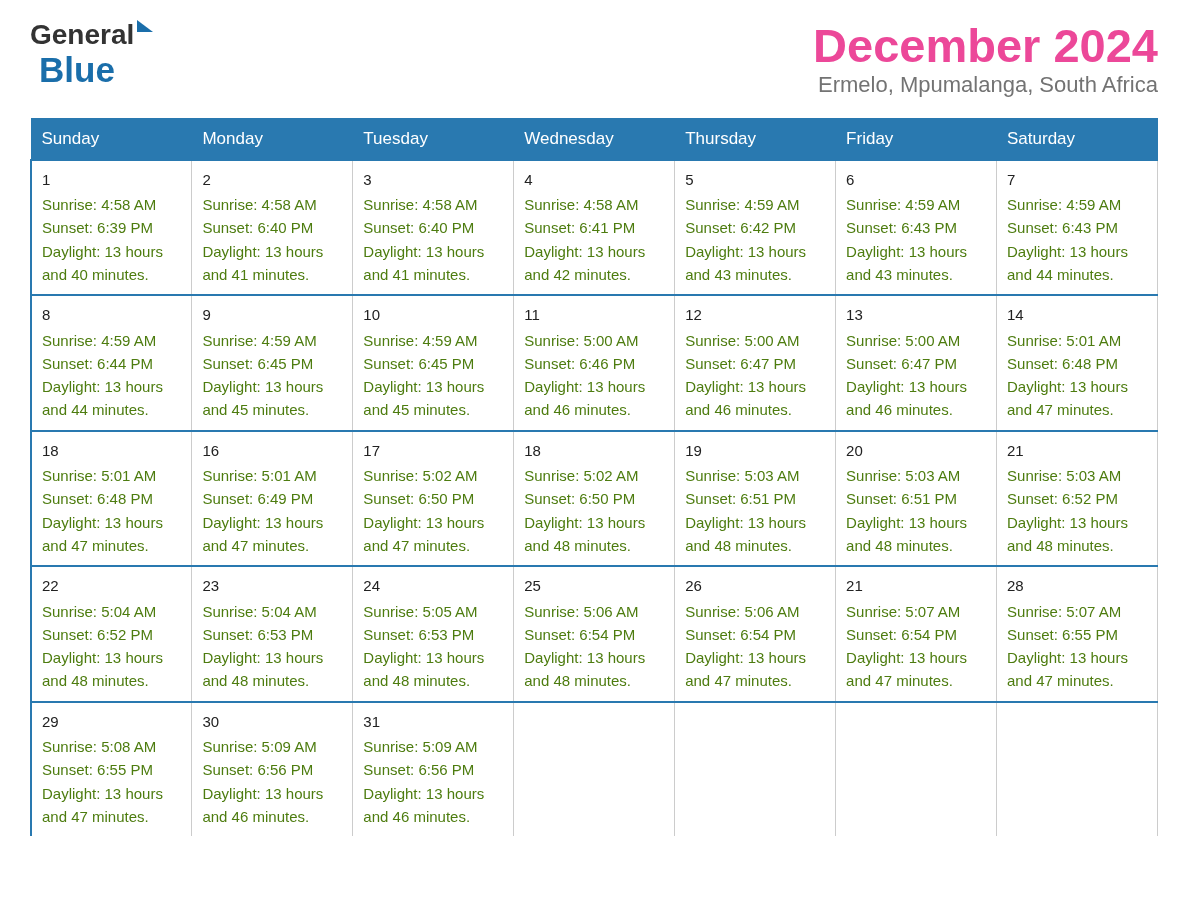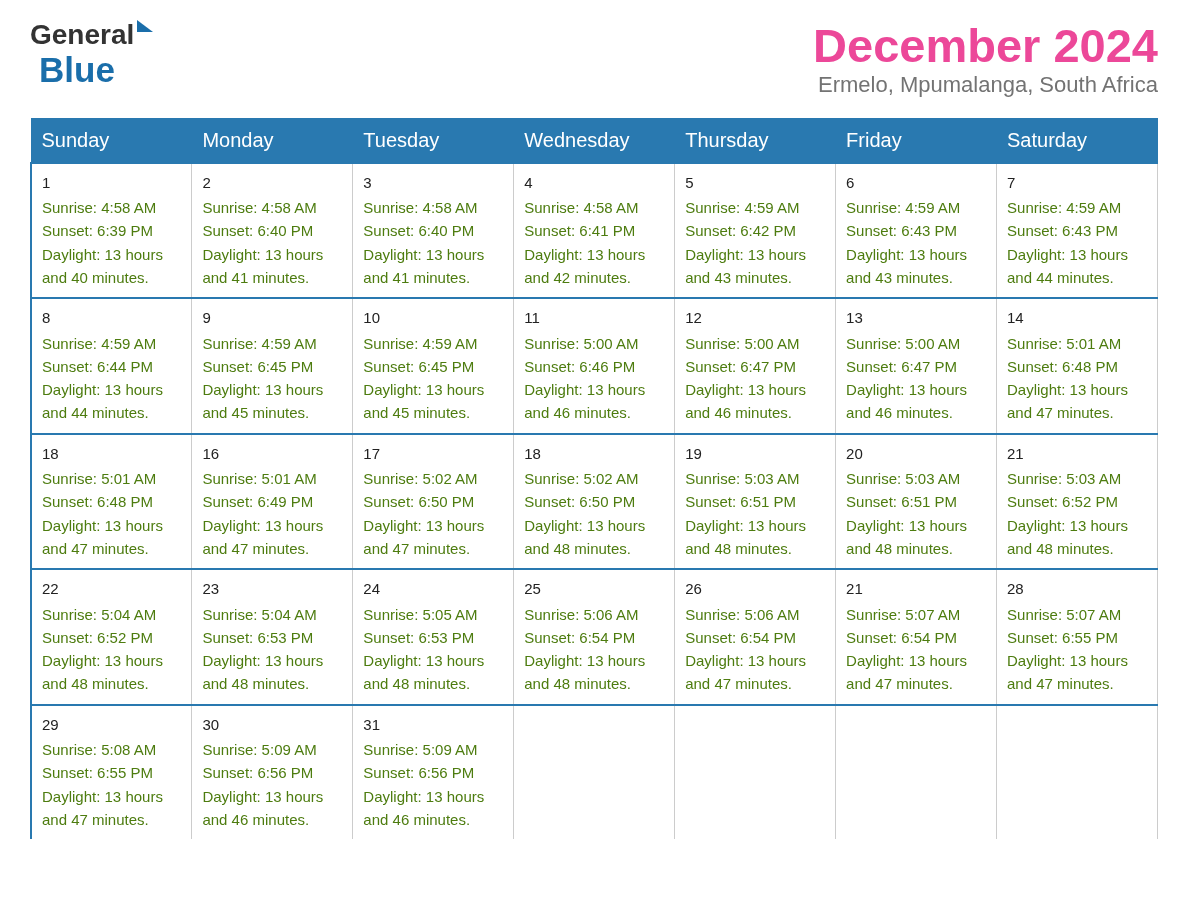--- a/index.html
+++ b/index.html
@@ -31,21 +31,21 @@
     }
     table {
       width: 100%;
       border-collapse: collapse;
     }
     thead tr {
       background-color: #2979b0;
     }
     thead th {
       color: #fff;
-      font-size: 20px;
+      font-size: 17px;
       font-weight: normal;
       padding: 10px 10px;
       text-align: left;
       border: 1px solid #2979b0;
     }
     tbody td {
       vertical-align: top;
       padding: 8px 10px;
       border: 1px solid #ccc;
       font-size: 13.5px;

